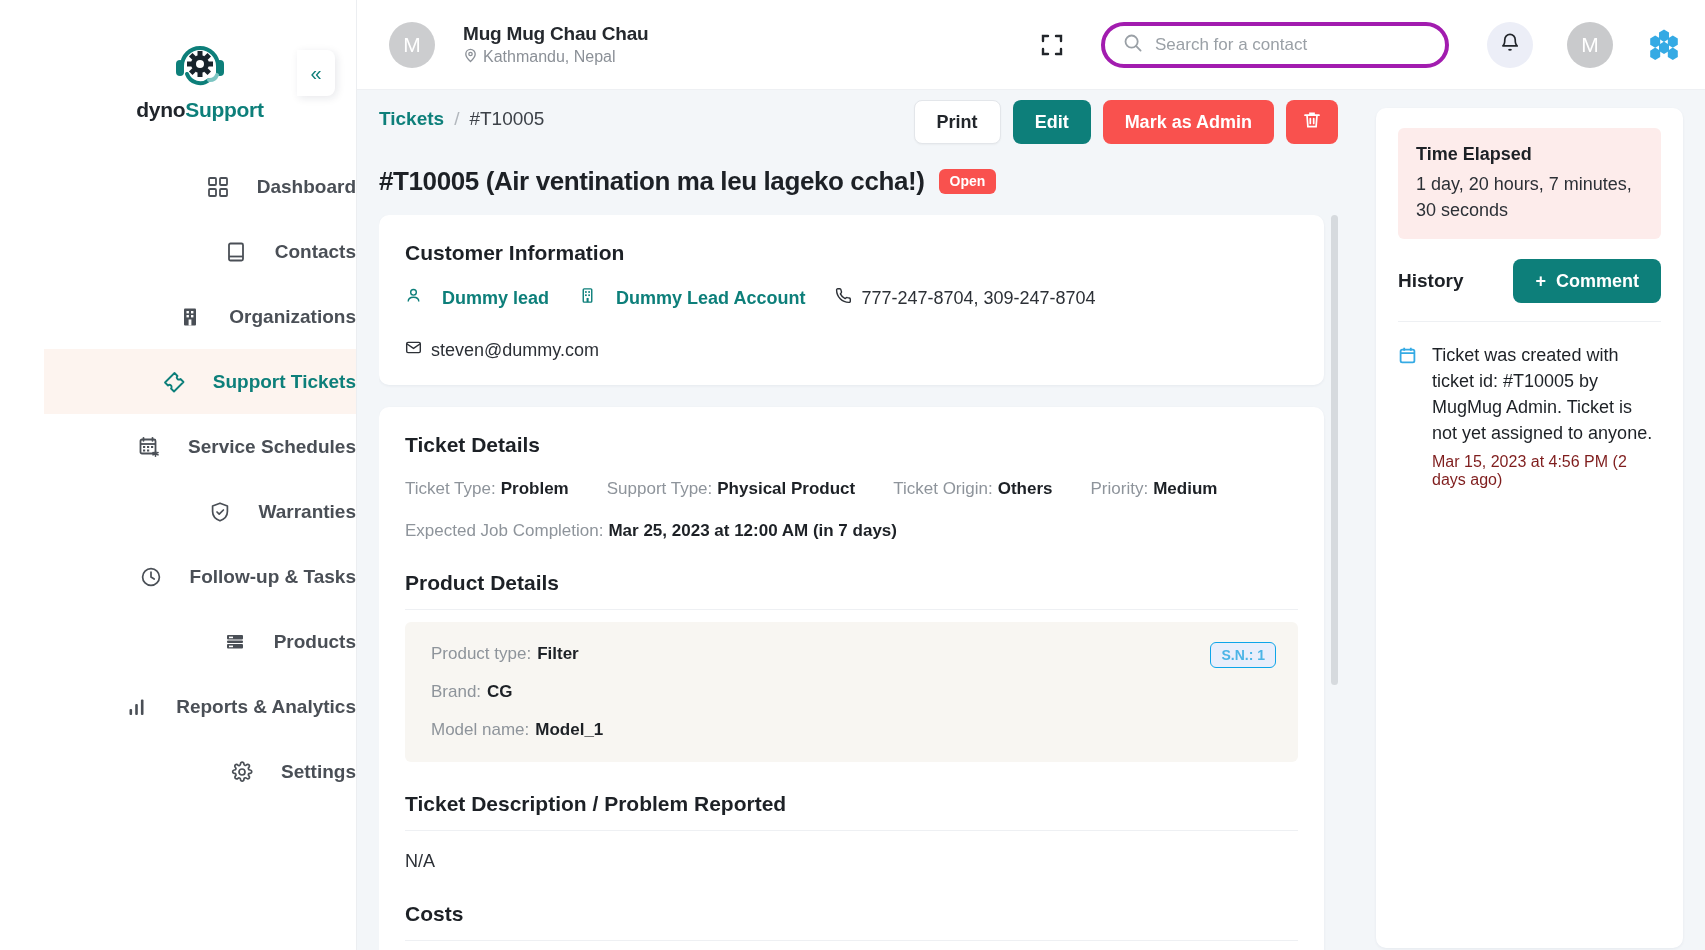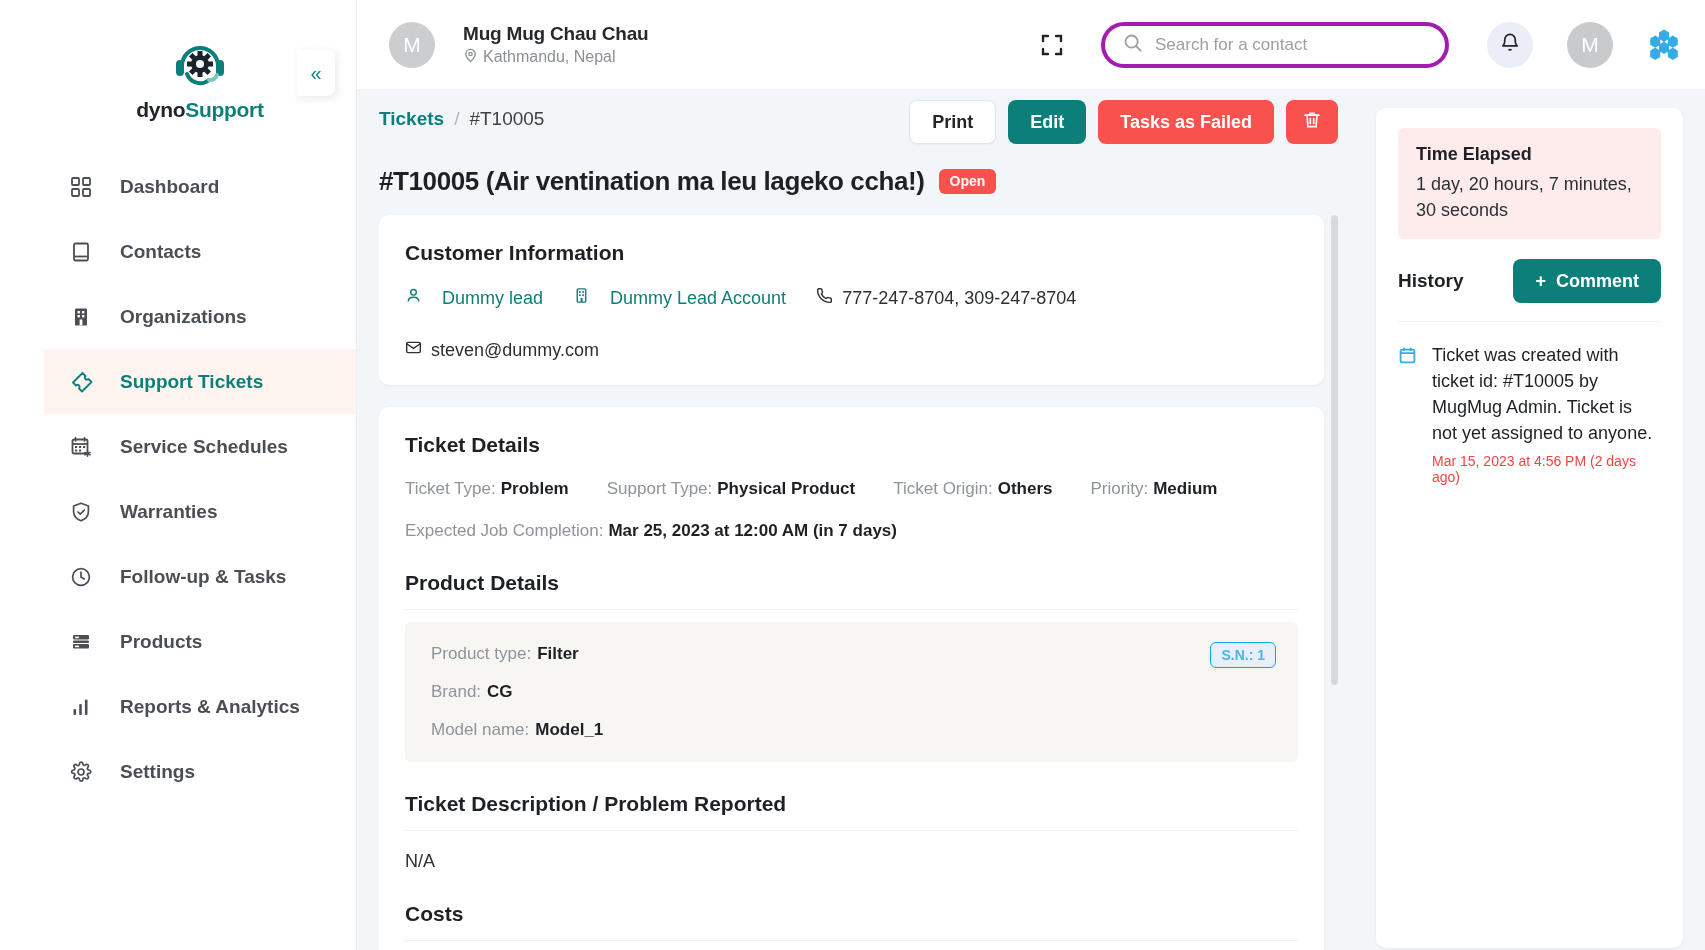--- a/index.html
+++ b/index.html
@@ -20,21 +20,21 @@
   .logo-wrap { padding-top: 38px; display: flex; flex-direction: column; align-items: center; }
   .logo-mark { width: 62px; height: 54px; }
   .logo-text { margin-top: 6px; font-size: 21px; font-weight: 700; letter-spacing: -.3px; }
   .logo-text .dyno { color: #20252b; }
   .logo-text .support { color: #0d7f7a; }
 
   .nav { margin-top: 32px; }
   .nav-item {
     display: flex; align-items: center; gap: 24px;
     height: 65px; padding-left: 22px;
-    color: #4a4f56; font-size: 19px; font-weight: 600; cursor: pointer;
+    color: #4a4f56; font-size: 19px; font-weight: 600; cursor: pointer; justify-content: flex-end;
   }
   .nav-item .nic { width: 30px; display: flex; justify-content: center; align-items: center; }
   .nav-item.active { background: #fdf4ef; color: #0d7f7a; }
   .nav-item.active .nic svg { stroke: #0d7f7a; }
 
   .collapse-btn {
     position: absolute; left: 297px; top: 50px; z-index: 30;
     width: 38px; height: 46px; background: #fff;
     border-radius: 0 8px 8px 0;
     box-shadow: 2px 2px 8px rgba(20,30,60,.10);
@@ -112,21 +112,21 @@
   .scroll-area { margin-top: 18px; flex: 1; overflow: hidden; position: relative; padding-right: 14px; }
   .card {
     background: #fff; border-radius: 10px; padding: 26px 26px 24px;
     box-shadow: 0 1px 3px rgba(25,35,60,.06);
   }
   .card + .card { margin-top: 22px; }
   .card-h { font-size: 21px; font-weight: 700; color: #1d2126; }
 
   .cust-row { display: flex; align-items: center; gap: 30px; margin-top: 22px; flex-wrap: wrap; }
   .cust-item { display: flex; align-items: center; gap: 9px; font-size: 18px; }
-  .cust-item.link { color: #0d7f7a; font-weight: 400; cursor: pointer; gap: 20px; }
+  .cust-item.link { color: #0d7f7a; font-weight: 700; cursor: pointer; gap: 20px; }
   .cust-item.plain { color: #2c3036; }
 
   .kv-row { display: flex; align-items: center; gap: 38px; margin-top: 22px; flex-wrap: wrap; }
   .kv { font-size: 17px; color: #8e949b; white-space: nowrap; }
   .kv b { color: #1d2126; font-weight: 700; margin-left: 5px; }
 
   .sub-h { font-size: 21px; font-weight: 700; color: #1d2126; margin-top: 30px; }
   .rule { height: 1px; background: #eef0f3; margin-top: 14px; }
 
   .prod-box { background: #f8f6f2; border-radius: 6px; padding: 22px 26px; margin-top: 12px; position: relative; }
@@ -159,21 +159,21 @@
   .hist-h { font-size: 19px; font-weight: 700; color: #1d2126; }
   .btn-comment {
     margin-left: auto; background: #0d7f7a; color: #fff; border: none; border-radius: 8px;
     height: 44px; padding: 0 22px; font-size: 18px; font-weight: 700; cursor: pointer;
     display: flex; align-items: center; gap: 10px; font-family: "Liberation Sans", sans-serif;
   }
   .hist-sep { height: 1px; background: #eef0f3; margin-top: 18px; }
   .hist-item { display: flex; gap: 14px; margin-top: 20px; }
   .hist-ico { flex: 0 0 20px; margin-top: 4px; }
   .hist-txt { font-size: 18px; color: #1d2126; line-height: 1.45; }
-  .hist-time { font-size: 14px; color: #ef4444; margin-top: 6px; }
+  .hist-time { font-size: 16px; color: #7f1d1d; margin-top: 6px; }
 </style>
 </head>
 <body>
 
 <div class="app">
 
   <aside class="sidebar">
     <div class="logo-wrap">
       <span class="logo-mark">
         <svg viewBox="0 0 62 54" width="62" height="54">
@@ -389,21 +389,21 @@
       <div class="left-col">
         <div class="breadcrumb-row">
           <div class="breadcrumb">
             <span>Tickets</span>
             <span class="sep">/</span>
             <span class="cur">#T10005</span>
           </div>
           <div class="btn-row">
             <button class="btn btn-print">Print</button>
             <button class="btn btn-edit">Edit</button>
-            <button class="btn btn-fail">Tasks as Failed</button>
+            <button class="btn btn-fail">Mark as Admin</button>
             <button class="btn btn-del">
               <span>
                 <svg width="20" height="20" viewBox="0 0 20 20" fill="none" stroke="#fff" stroke-width="1.7" stroke-linecap="round">
                   <path d="M3 5.2h14M8 5.2V3.4h4v1.8M5 5.2l.9 11.4h8.2L15 5.2M8.3 8.5v5M11.7 8.5v5"></path>
                 </svg>
               </span>
             </button>
           </div>
         </div>
 

